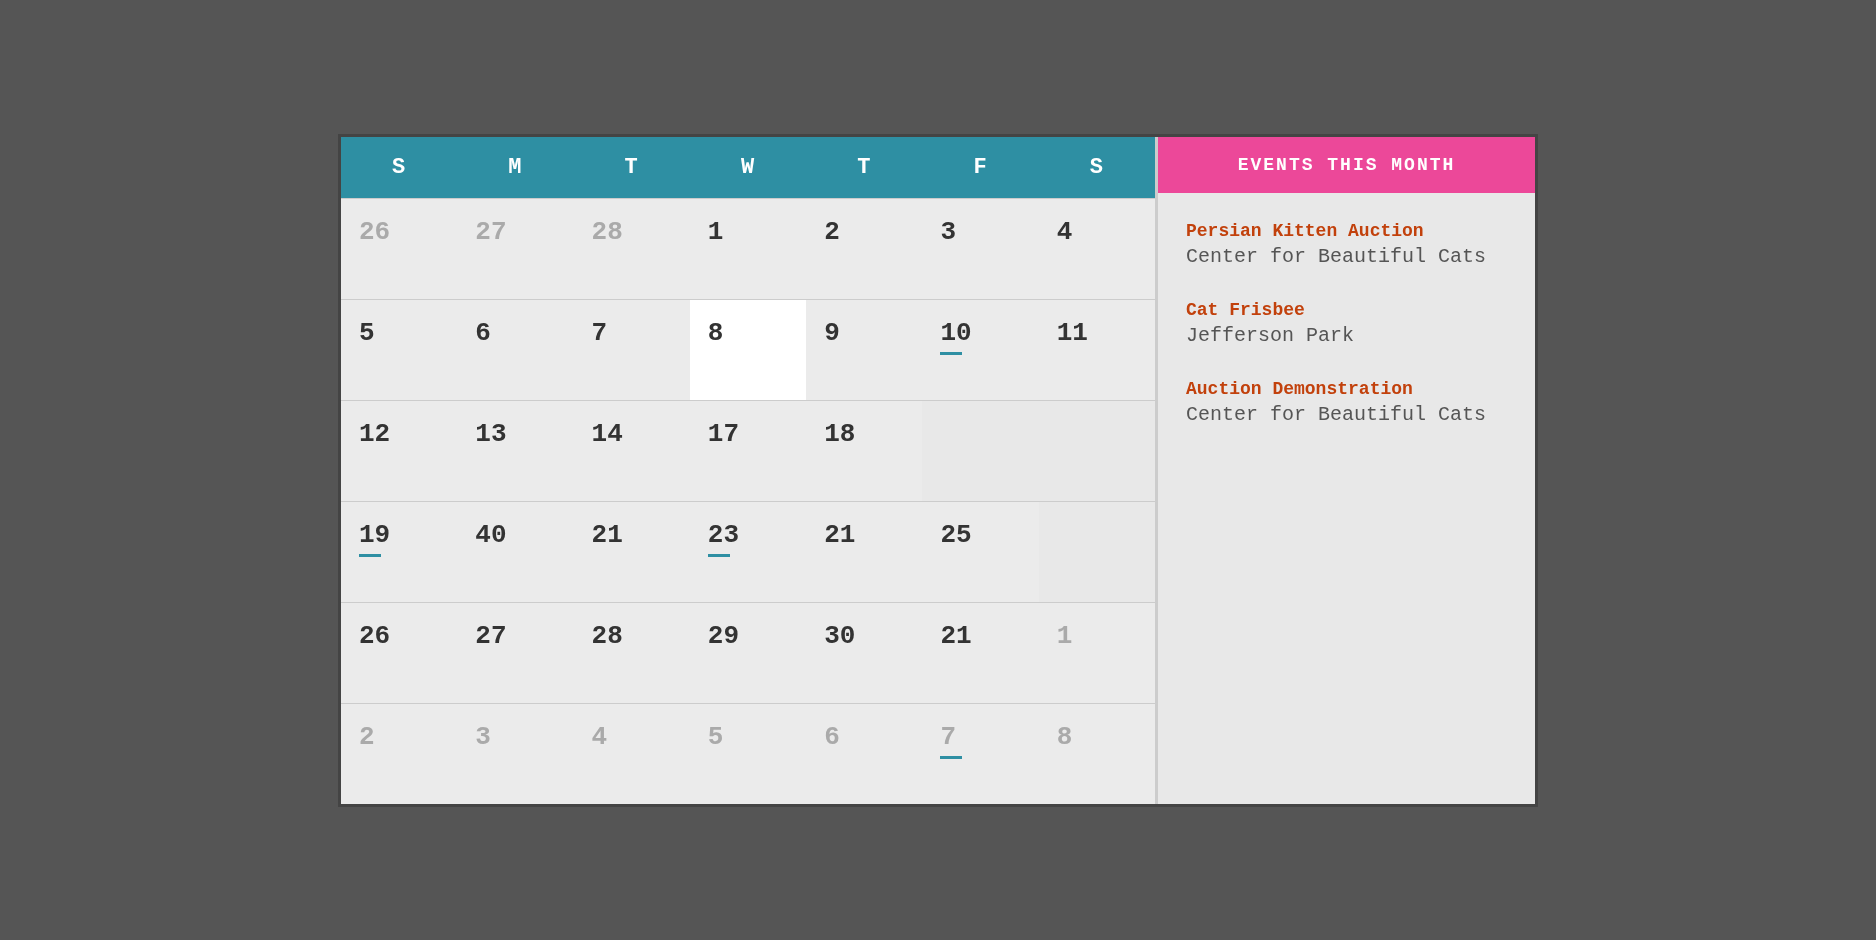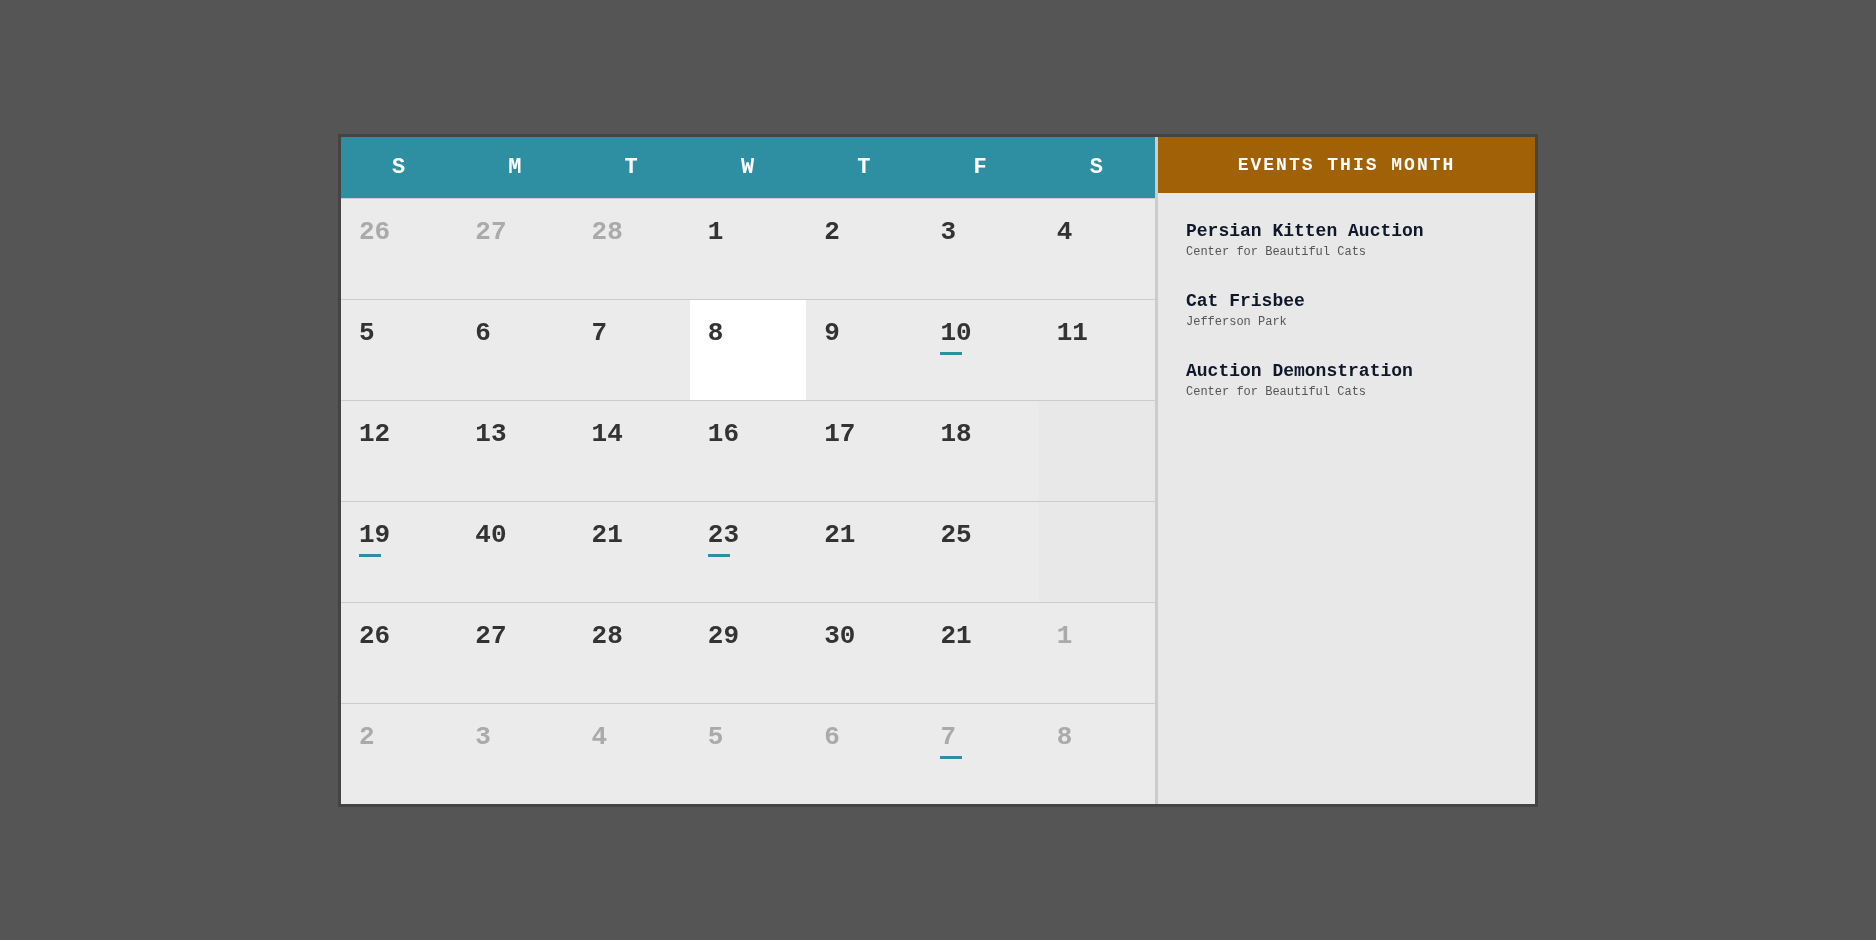--- a/index.html
+++ b/index.html
@@ -85,47 +85,47 @@
 
     .events-panel {
       width: 380px;
       background: #e8e8e8;
       border-left: 3px solid #ccc;
       display: flex;
       flex-direction: column;
     }
 
     .events-header {
-      background: #a16207;
+      background: #ec4899;
       color: #fff;
       text-align: center;
       padding: 18px;
       font-size: 18px;
       font-weight: bold;
       letter-spacing: 2px;
     }
 
     .events-list {
       padding: 28px 28px;
       display: flex;
       flex-direction: column;
       gap: 32px;
     }
 
     .event-item {}
 
     .event-title {
       font-size: 18px;
       font-weight: bold;
-      color: #0f172a;
+      color: #c2410c;
       font-family: 'Courier New', Courier, monospace;
     }
 
     .event-location {
-      font-size: 12px;
+      font-size: 20px;
       color: #555;
       font-family: 'Courier New', Courier, monospace;
       margin-top: 4px;
     }
   </style>
 </head>
 <body>
 
 <div class="calendar-container">
   <div class="calendar-main">
@@ -154,21 +154,20 @@
           <div class="calendar-cell"><span class="day-num">7</span></div>
           <div class="calendar-cell today"><span class="day-num">8</span></div>
           <div class="calendar-cell"><span class="day-num">9</span></div>
           <div class="calendar-cell"><span class="day-num">10</span><span class="event-dot"></span></div>
           <div class="calendar-cell"><span class="day-num">11</span></div>
         </div>
         <div class="calendar-week">
           <div class="calendar-cell"><span class="day-num">12</span></div>
           <div class="calendar-cell"><span class="day-num">13</span></div>
           <div class="calendar-cell"><span class="day-num">14</span></div>
-          <div class="calendar-cell"><span class="day-num">16</span></div>
           <div class="calendar-cell"><span class="day-num">17</span></div>
           <div class="calendar-cell"><span class="day-num">18</span></div>
         </div>
         <div class="calendar-week">
           <div class="calendar-cell"><span class="day-num">19</span><span class="event-dot"></span></div>
           <div class="calendar-cell"><span class="day-num">40</span></div>
           <div class="calendar-cell"><span class="day-num">21</span></div>
           <div class="calendar-cell"><span class="day-num">23</span><span class="event-dot"></span></div>
           <div class="calendar-cell"><span class="day-num">21</span></div>
           <div class="calendar-cell"><span class="day-num">25</span></div>

